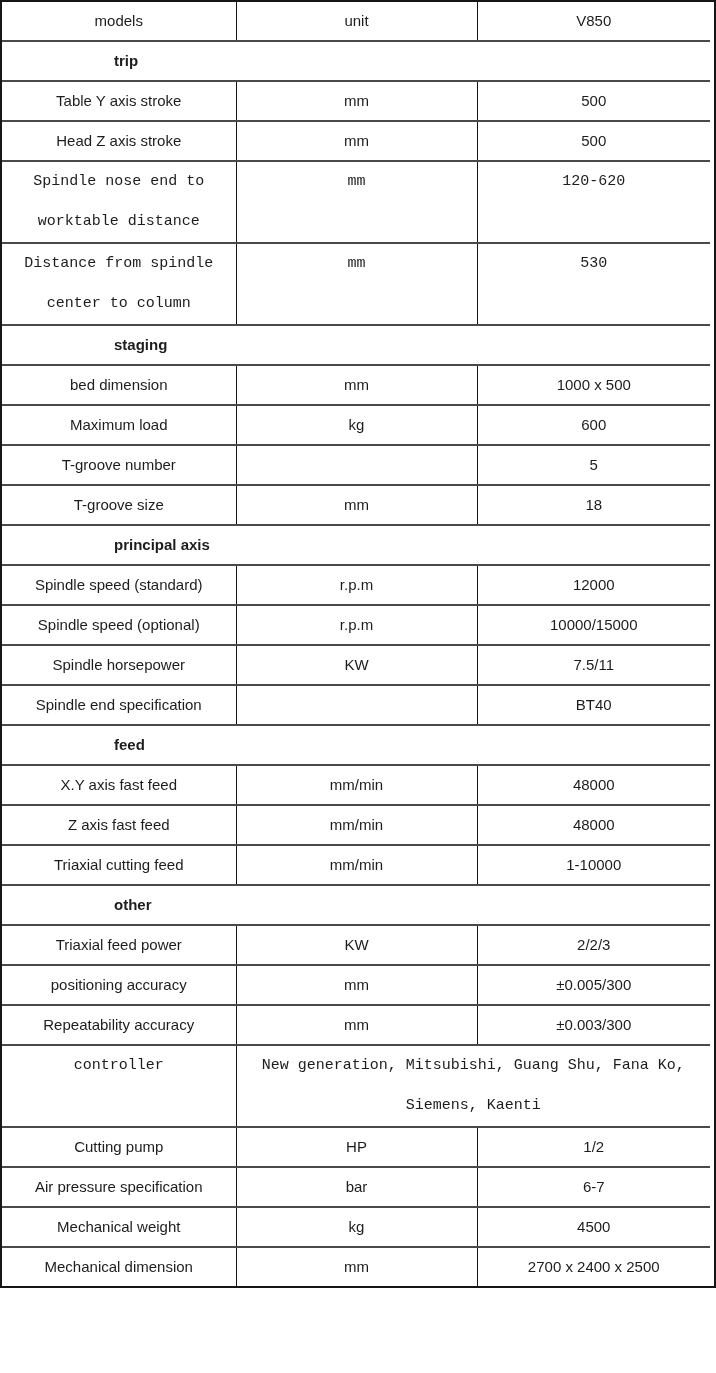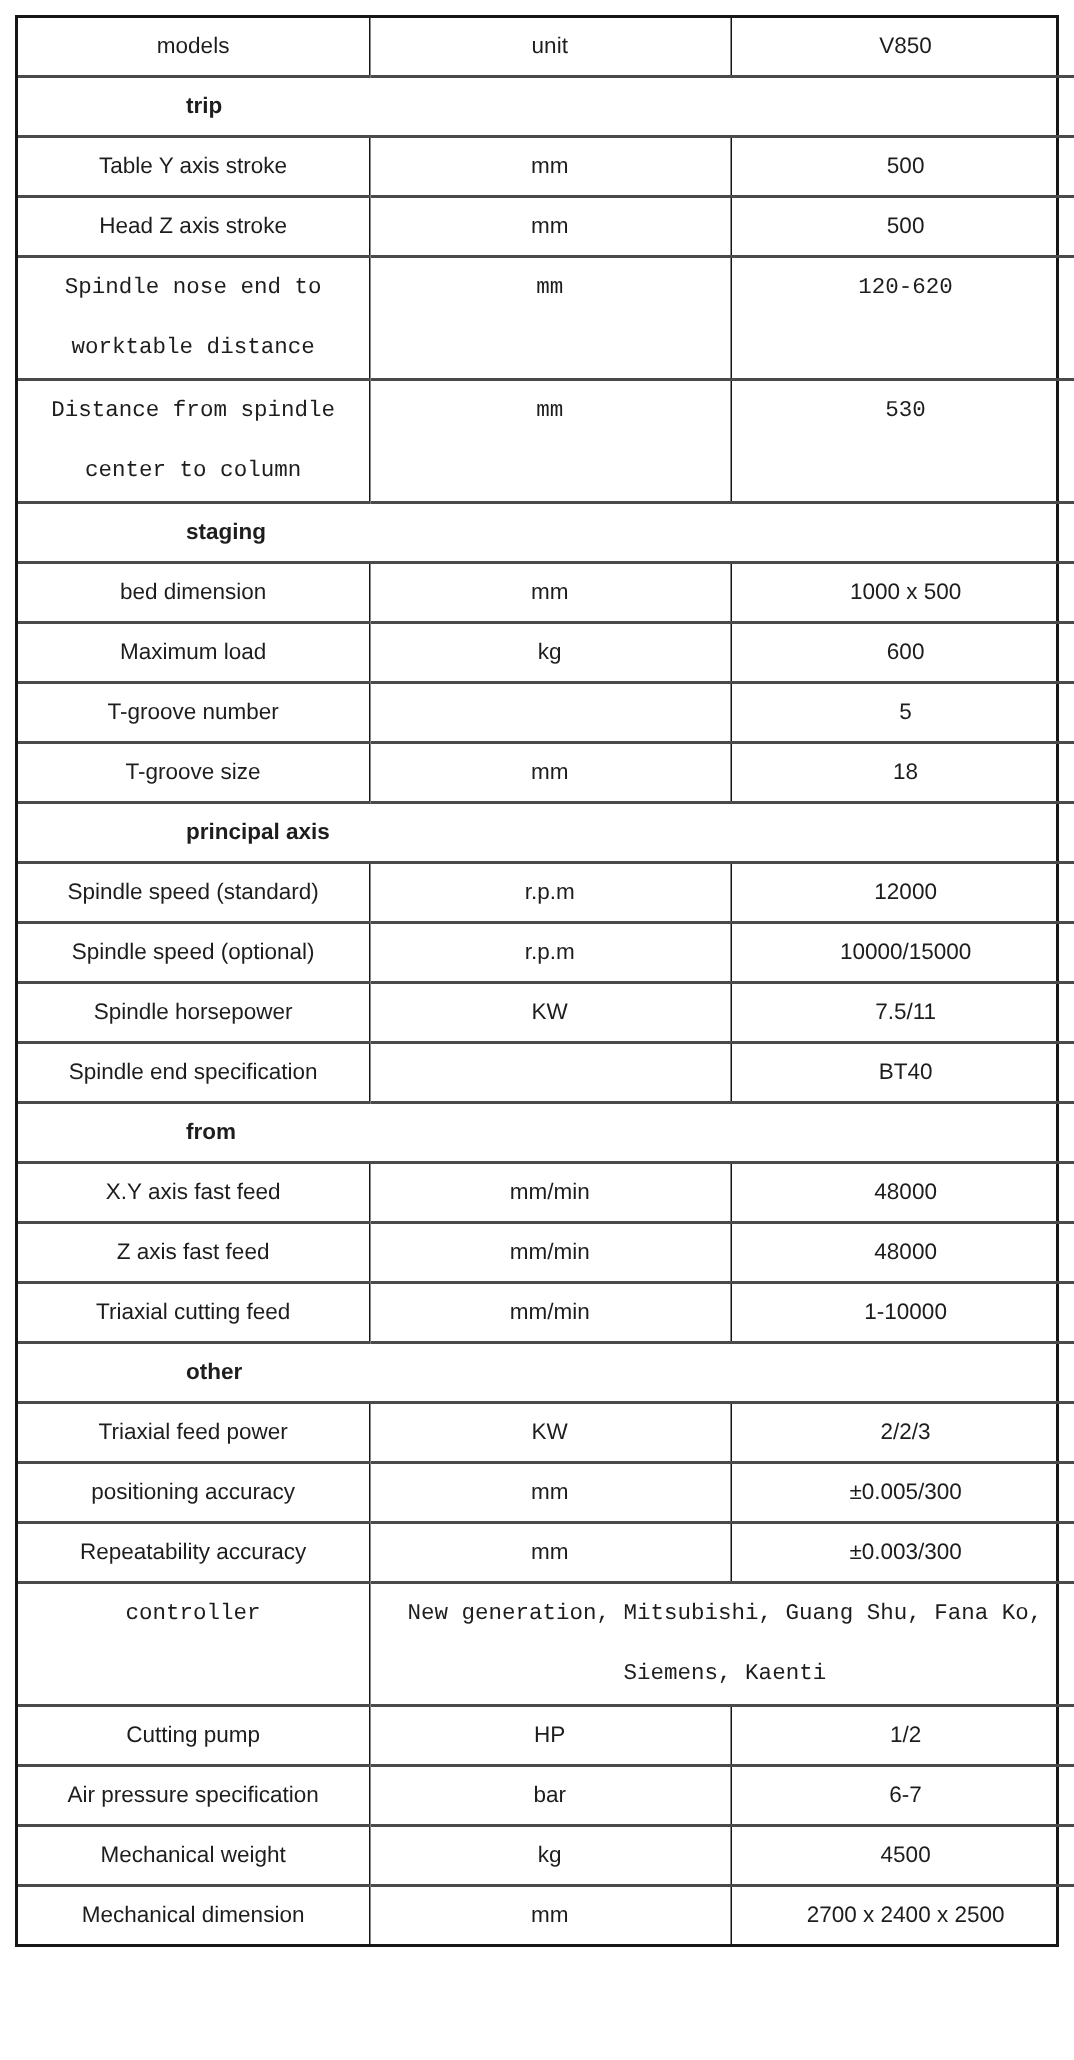--- a/index.html
+++ b/index.html
@@ -2,21 +2,21 @@
 <html><head>
 <meta charset="utf-8">
 <style>
   html, body { margin: 0; padding: 0; background: #ffffff; }
   body {
     font-family: "Liberation Sans", "DejaVu Sans", sans-serif;
     color: #1d1d1d;
     width: 716px;
   }
   .frame {
-    margin: 10px;
+    margin: 0;
     border: 2px solid #161616;
   }
   table {
     border-collapse: collapse;
     table-layout: fixed;
     width: 708px;
   }
   col.c1 { width: 234px; }
   col.c2 { width: 241px; }
   col.c3 { width: 233px; }
@@ -138,21 +138,21 @@
           <td class="label">Spindle horsepower</td>
           <td class="unit">KW</td>
           <td class="value">7.5/11</td>
         </tr>
         <tr class="single">
           <td class="label">Spindle end specification</td>
           <td class="unit"></td>
           <td class="value">BT40</td>
         </tr>
         <tr class="single">
-          <td class="section" colspan="3">from</td>
+          <td class="section" colspan="3">feed</td>
         </tr>
         <tr class="single">
           <td class="label">X.Y axis fast feed</td>
           <td class="unit">mm/min</td>
           <td class="value">48000</td>
         </tr>
         <tr class="single">
           <td class="label">Z axis fast feed</td>
           <td class="unit">mm/min</td>
           <td class="value">48000</td>

